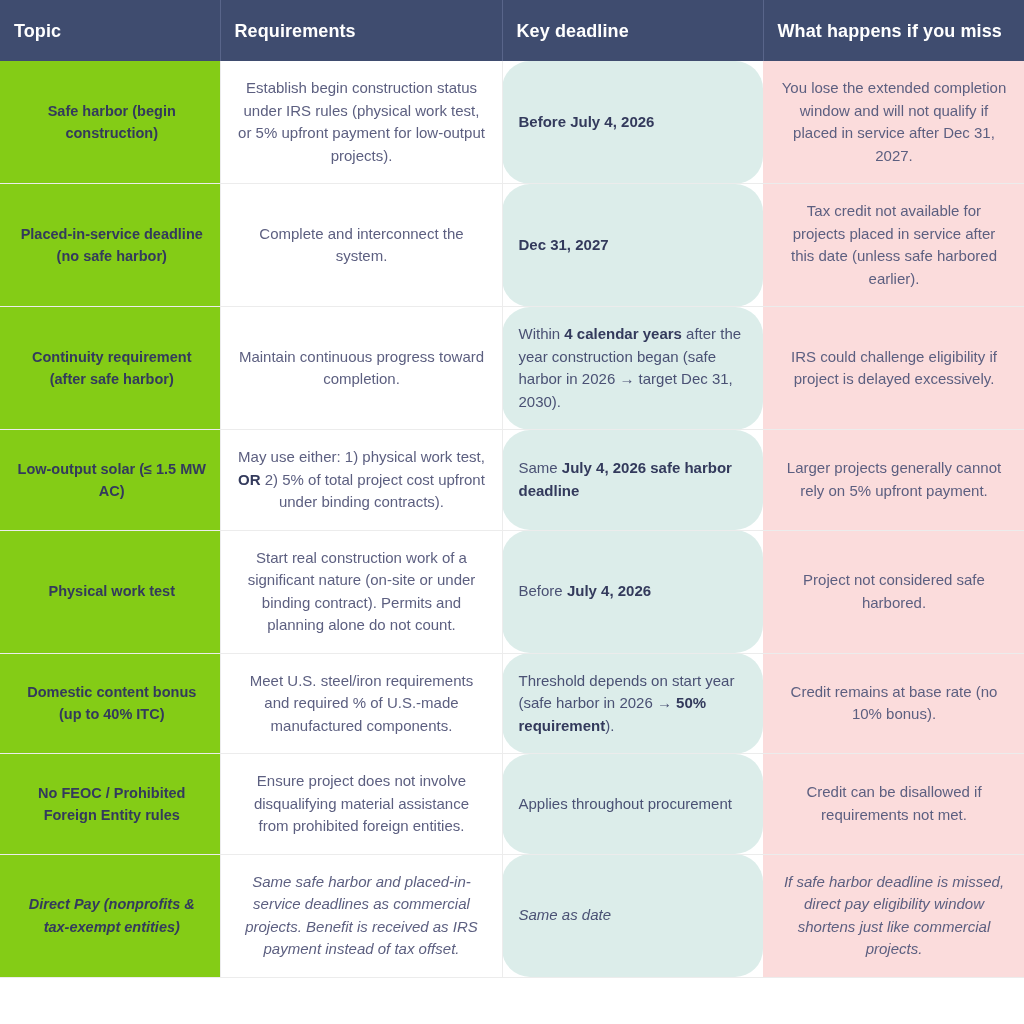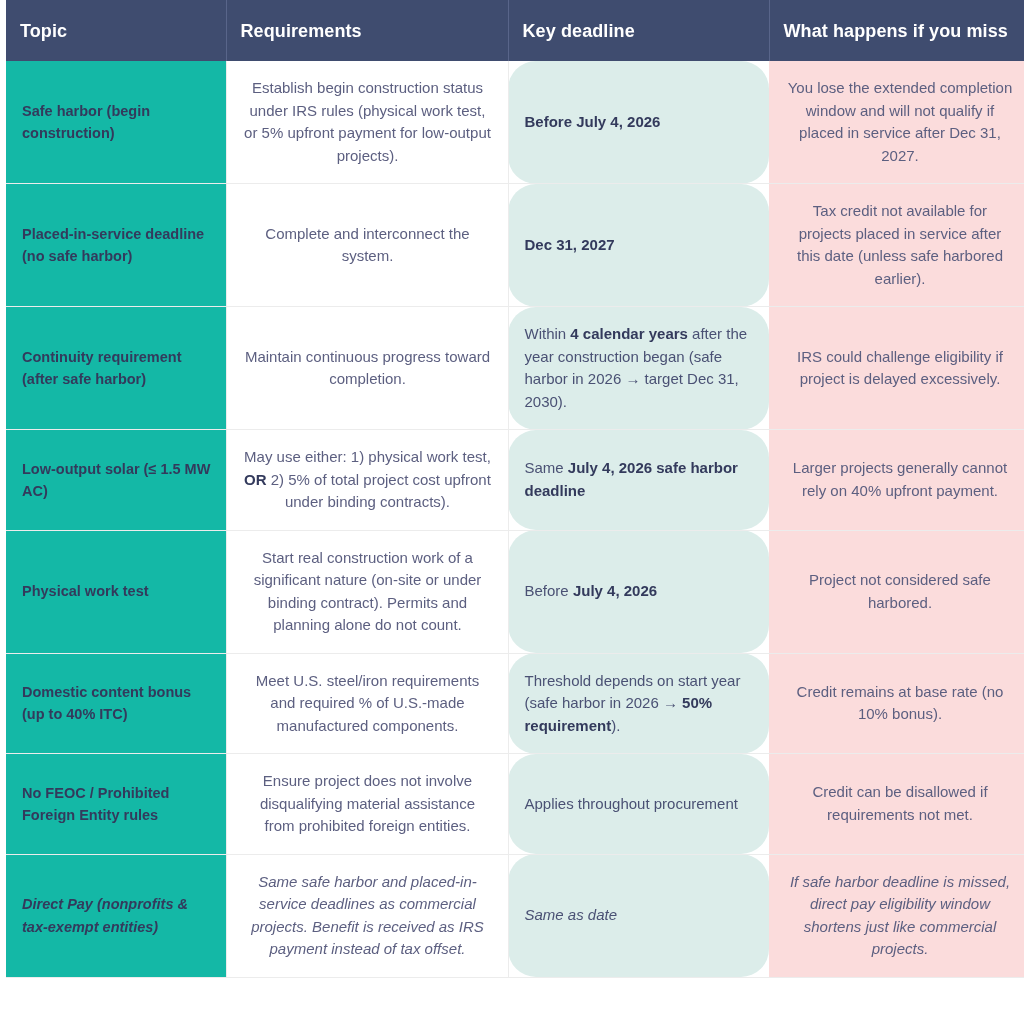--- a/index.html
+++ b/index.html
@@ -9,21 +9,20 @@
     height: 1024px;
     background: #ffffff;
     font-family: "Liberation Sans", sans-serif;
     overflow: hidden;
   }
 
   .table-wrap {
     width: 884px;
     height: 1024px;
     background: #ffffff;
-    margin-left: 6px;
   }
 
   table.deadline-table {
     width: 1024px;
     border-collapse: collapse;
     table-layout: fixed;
   }
 
   col.c-topic   { width: 220px; }
   col.c-req     { width: 282px; }
@@ -52,27 +51,28 @@
   
   tbody td {
     vertical-align: middle;
     font-size: 15px;
     line-height: 1.50;
     padding: 16px 16px 16px 16px;
     border-bottom: 1px solid #ececec;
   }
 
   td.cell-topic {
-    background: #14b8a6;
+    background: #84cc16;
     color: #333a5c;
     font-weight: bold;
     border-right: 1px solid #ececec;
     padding-right: 12px;
     font-size: 14.5px;
     line-height: 1.52;
+    text-align: center;
   }
 
   td.cell-req {
     background: #ffffff;
     color: #5c5f80;
     border-right: 1px solid #ececec;
     padding-left: 17px;
     padding-right: 16px;
     text-align: center;
   }
@@ -140,21 +140,21 @@
         <tr>
           <td class="cell-topic">Continuity requirement (after safe harbor)</td>
           <td class="cell-req">Maintain continuous progress toward completion.</td>
           <td class="cell-dead">Within <b>4 calendar years</b> after the year construction began (safe harbor in 2026 → target Dec 31, 2030).</td>
           <td class="cell-miss">IRS could challenge eligibility if project is delayed excessively.</td>
         </tr>
         <tr>
           <td class="cell-topic">Low-output solar (≤ 1.5 MW AC)</td>
           <td class="cell-req">May use either: 1) physical work test, <b>OR</b> 2) 5% of total project cost upfront under binding contracts).</td>
           <td class="cell-dead">Same <b>July 4, 2026 safe harbor deadline</b></td>
-          <td class="cell-miss">Larger projects generally cannot rely on 40% upfront payment.</td>
+          <td class="cell-miss">Larger projects generally cannot rely on 5% upfront payment.</td>
         </tr>
         <tr>
           <td class="cell-topic">Physical work test</td>
           <td class="cell-req">Start real construction work of a significant nature (on-site or under binding contract). Permits and planning alone do not count.</td>
           <td class="cell-dead">Before <b>July 4, 2026</b></td>
           <td class="cell-miss">Project not considered safe harbored.</td>
         </tr>
         <tr>
           <td class="cell-topic">Domestic content bonus (up to 40% ITC)</td>
           <td class="cell-req">Meet U.S. steel/iron requirements and required % of U.S.-made manufactured components.</td>

